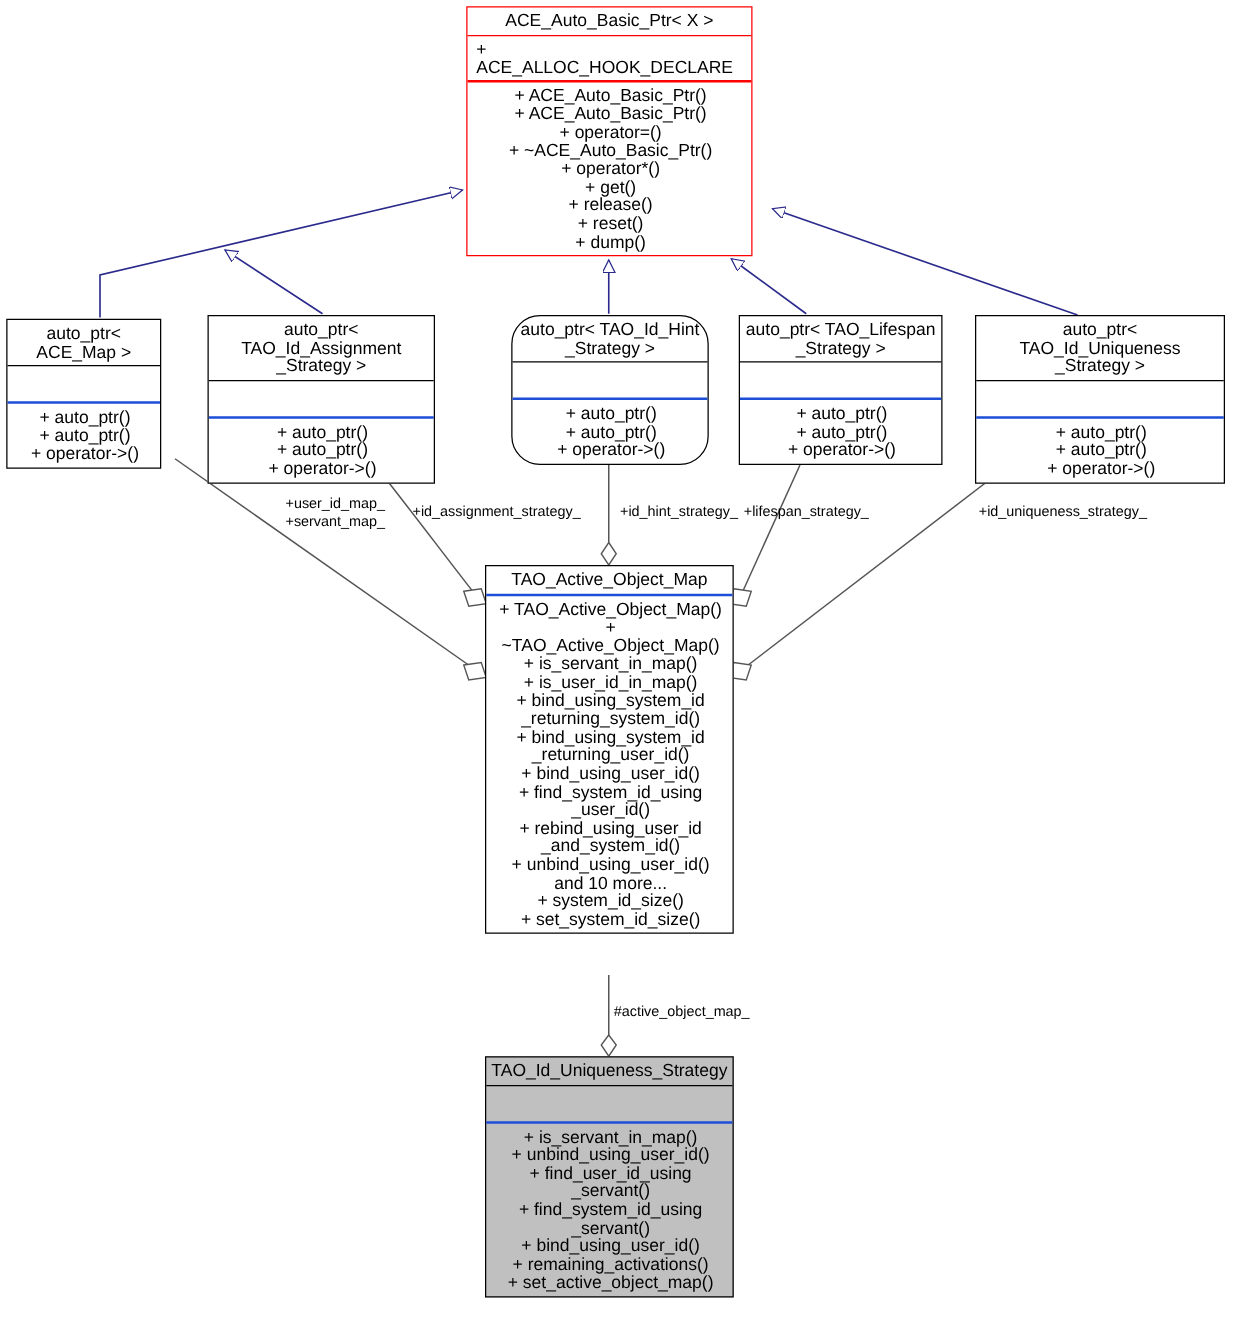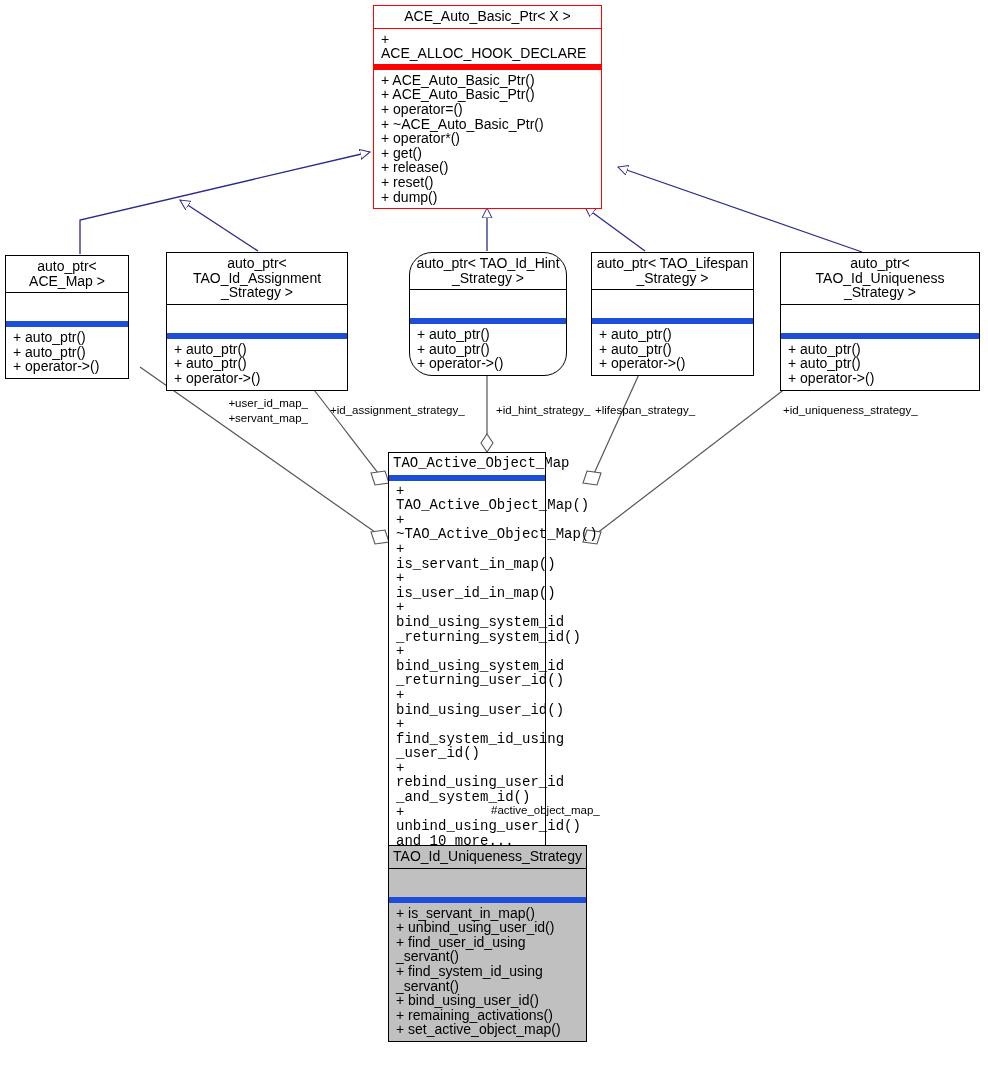--- a/index.html
+++ b/index.html
@@ -46,22 +46,23 @@
     text-align: center;
     padding: 3px 4px 4px 4px;
     white-space: pre-line;
   }
   .sect-attrs {
     border-top: 1px solid #000000;
     padding: 3px 5px 3px 7px;
     min-height: 14px;
   }
   .sect-ops {
-    border-top: 6px solid #1d4ed8;
+    border-top: 2px solid #1d4ed8;
     padding: 3px 5px 4px 7px;
+    text-align: center;
   }
   .umlbox.red .sect-attrs,
   .umlbox.red .sect-ops {
     border-top-color: #ff0000;
   }
   .row {
     white-space: pre-line;
   }
   .edge-label {
     position: absolute;
@@ -188,21 +189,21 @@
     <div class="sect-title">auto_ptr&lt; TAO_Id_Uniqueness
 _Strategy &gt;</div>
     <div class="sect-attrs" style="height:22px;"></div>
     <div class="sect-ops">
       <div class="row">+ auto_ptr()</div>
       <div class="row">+ auto_ptr()</div>
       <div class="row">+ operator-&gt;()</div>
     </div>
   </div>
 
-  <div class="umlbox" style="left:388px; top:452px; width:158px;font-family:Liberation Mono, monospace;">
+  <div class="umlbox" style="left:388px; top:452px; width:199px;">
     <div class="sect-title">TAO_Active_Object_Map</div>
     <div class="sect-ops">
       <div class="row">+ TAO_Active_Object_Map()</div>
       <div class="row">+ ~TAO_Active_Object_Map()</div>
       <div class="row">+ is_servant_in_map()</div>
       <div class="row">+ is_user_id_in_map()</div>
       <div class="row">+ bind_using_system_id
 _returning_system_id()</div>
       <div class="row">+ bind_using_system_id
 _returning_user_id()</div>

